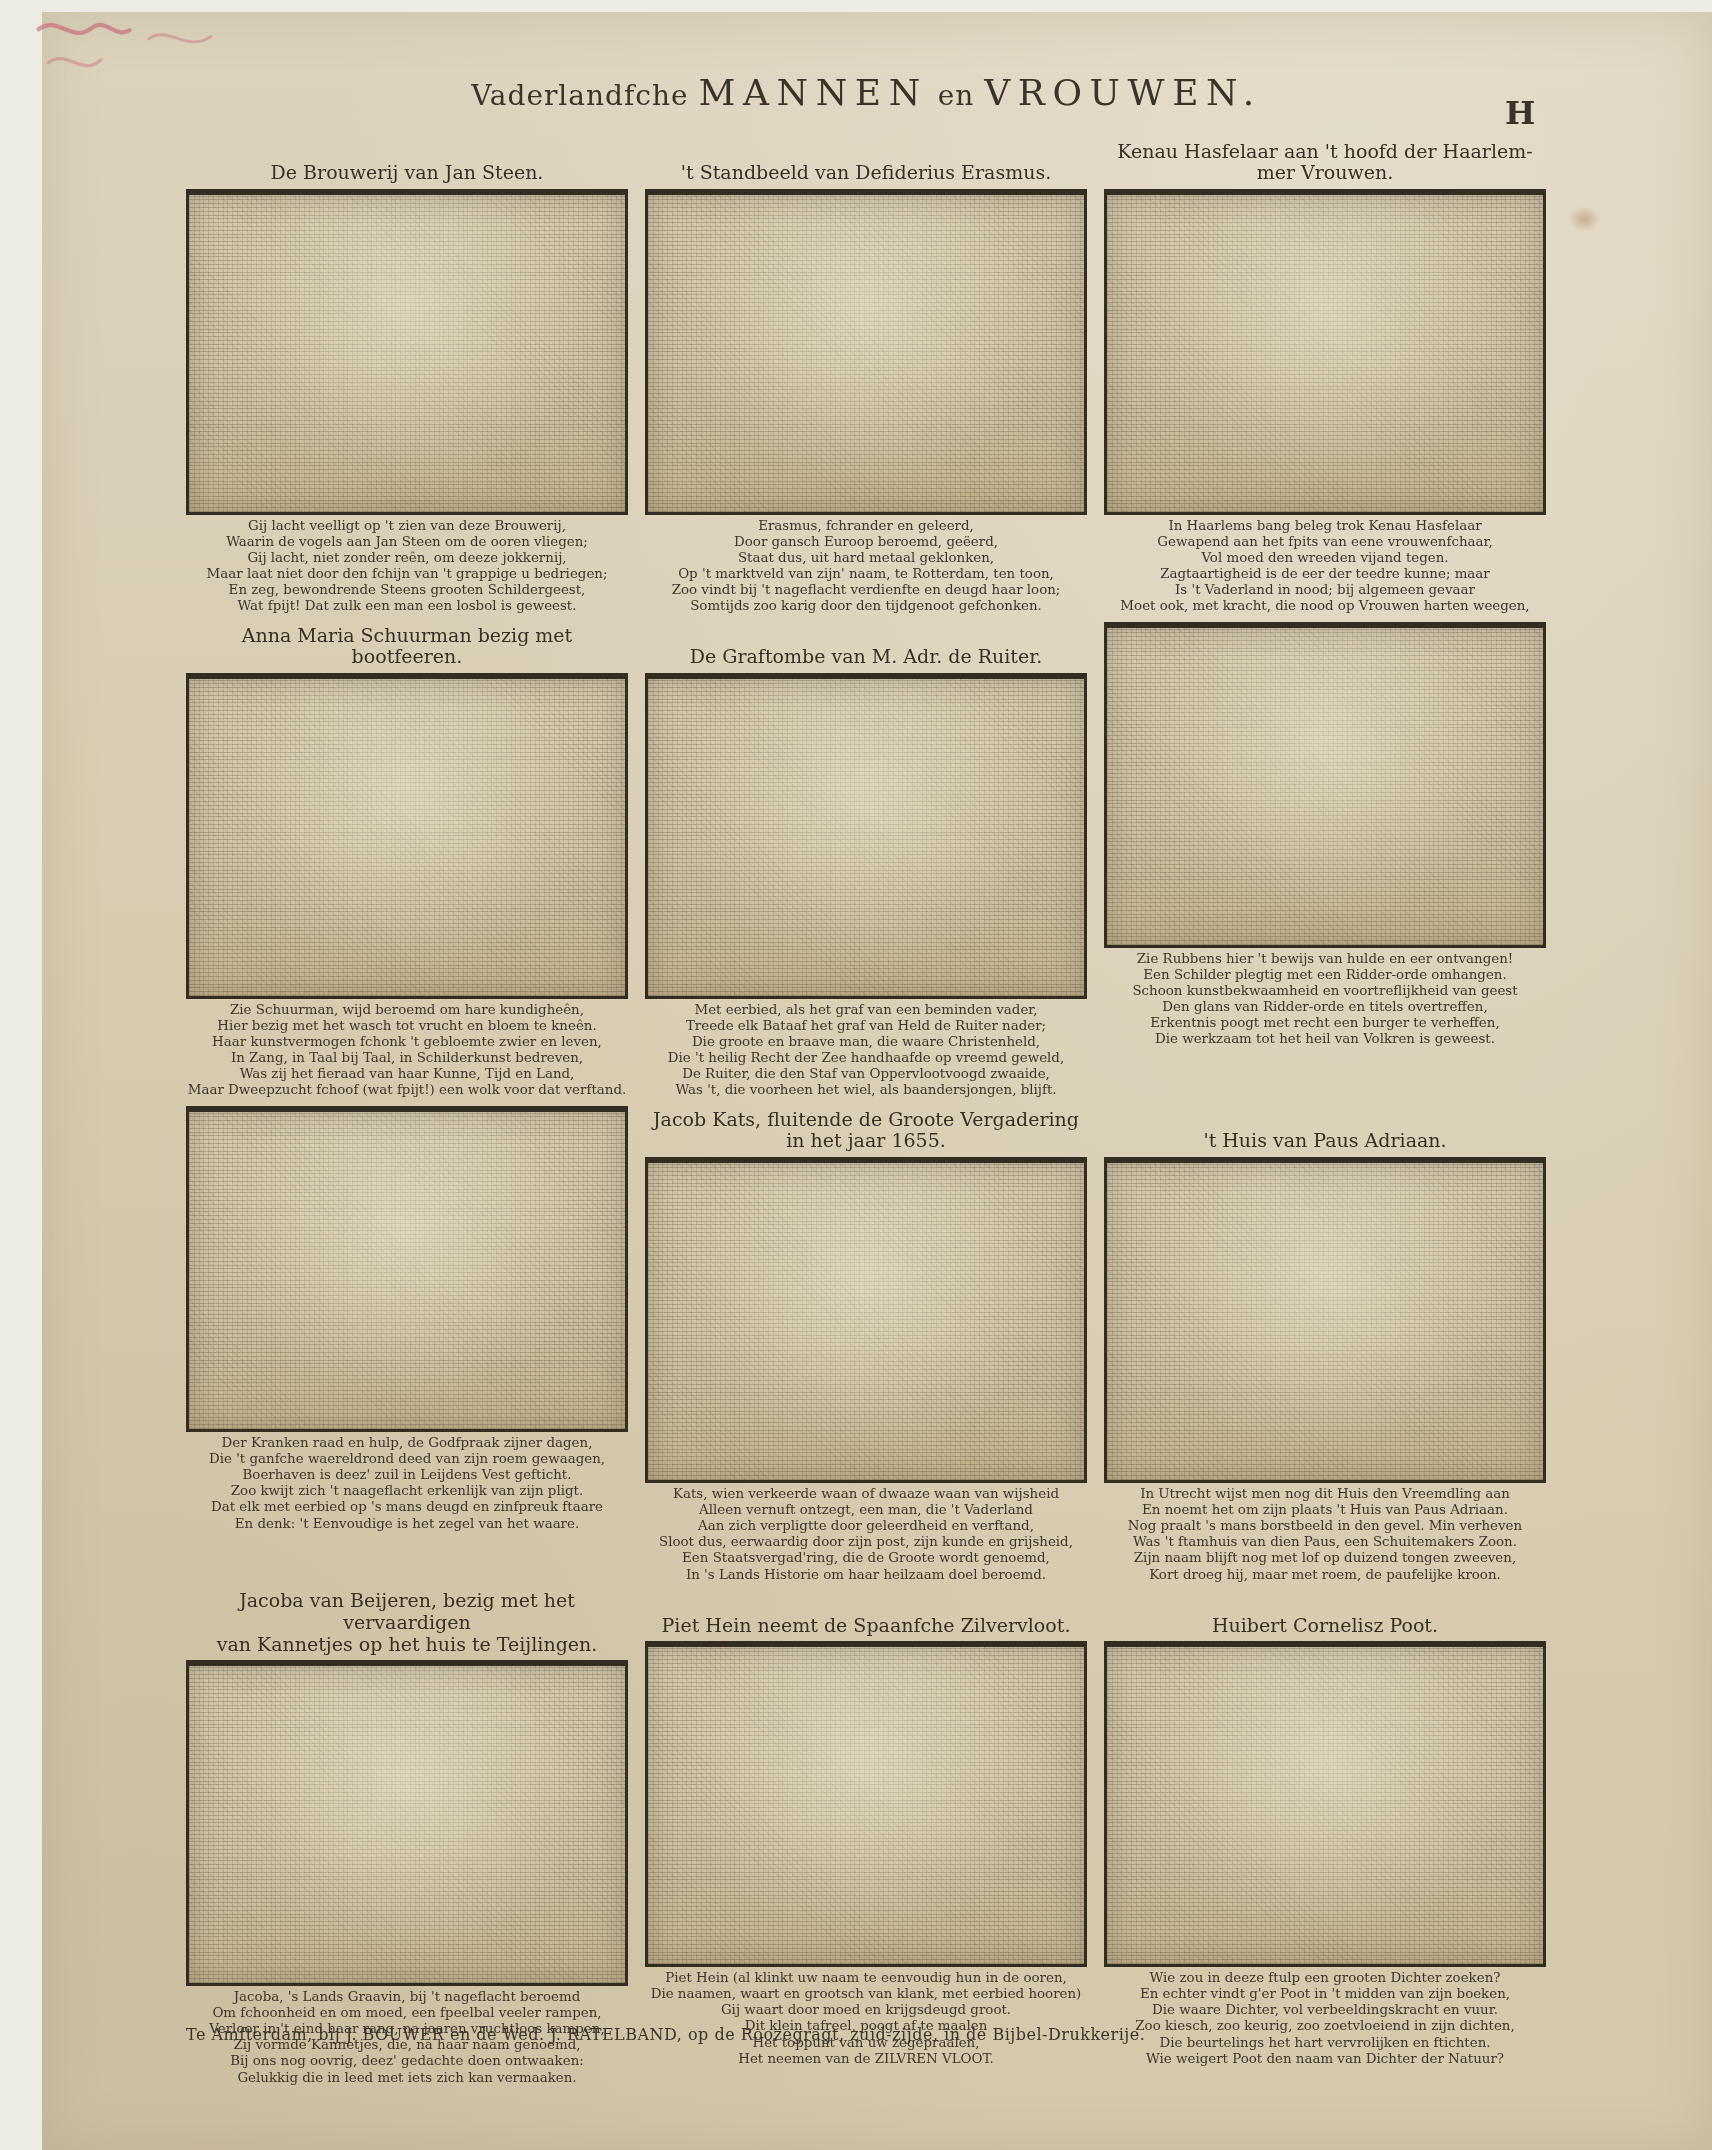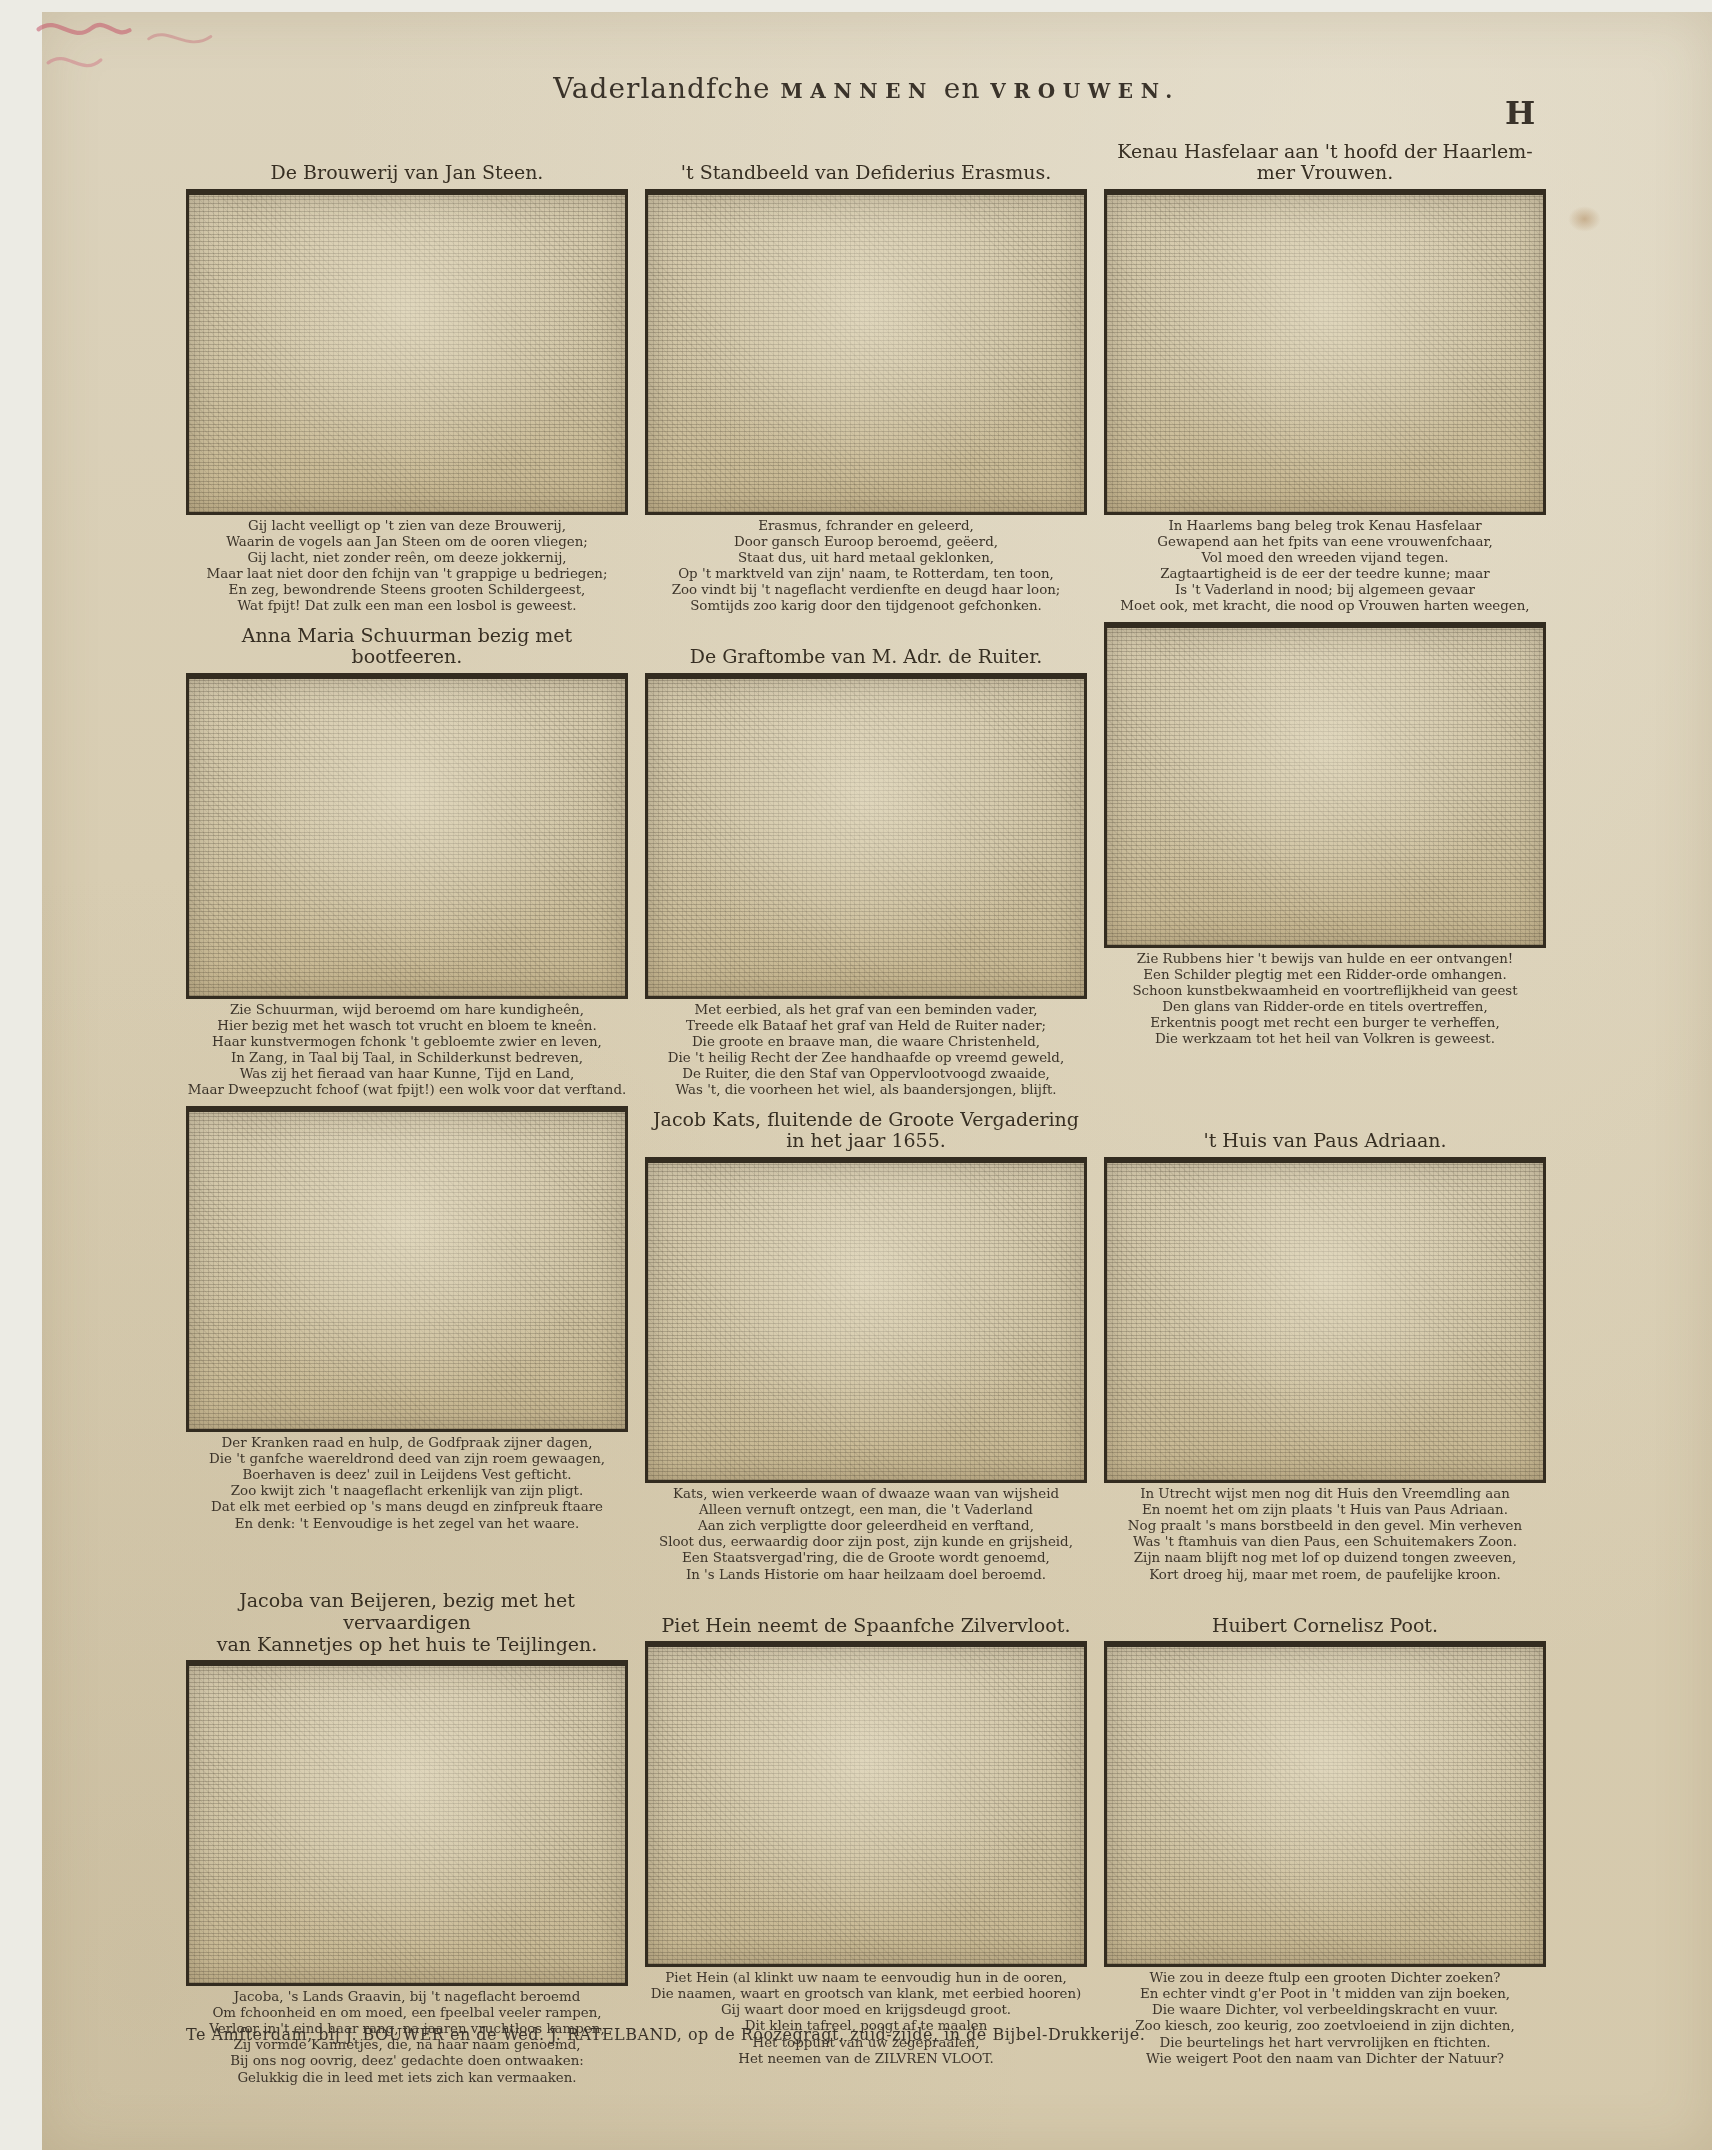--- a/index.html
+++ b/index.html
@@ -24,21 +24,21 @@
   .stain.s1 { left: 1568px; top: 206px; width: 33px; height: 26px;
     background: radial-gradient(ellipse, rgba(150,96,40,0.35), rgba(0,0,0,0) 70%); }
   .stain.s2 { left: 667px; top: 268px; width: 43px; height: 33px;
     background: radial-gradient(ellipse, rgba(150,110,50,0.22), rgba(0,0,0,0) 70%); }
   .stain.s3 { left: 1376px; top: 1224px; width: 57px; height: 43px;
     background: radial-gradient(ellipse, rgba(160,120,60,0.16), rgba(0,0,0,0) 70%); }
   .red-marks { position: absolute; left: 29px; top: 9.6px; }
 
   .masthead { position: absolute; left: 186px; top: 72px; width: 1361px; text-align: center; }
   .main-title { margin: 0; font-weight: normal; font-size: 28px; letter-spacing: 1px; color: #3a332a; }
-  .main-title .caps { font-size: 20px; letter-spacing: 7.6px; font-weight: bold; }
+  .main-title .caps { font-size: 36px; letter-spacing: 7.6px; }
   .plate-letter { position: absolute; left: 1505px; top: 94px; font-size: 32px; font-weight: bold; color: #3a332a; }
 
   .grid {
     position: absolute; left: 186px; top: 138px; width: 1361px;
     display: grid;
     grid-template-columns: repeat(3, 442px);
     column-gap: 17px;
     row-gap: 7.6px;
   }
   .panel { display: flex; flex-direction: column; }

